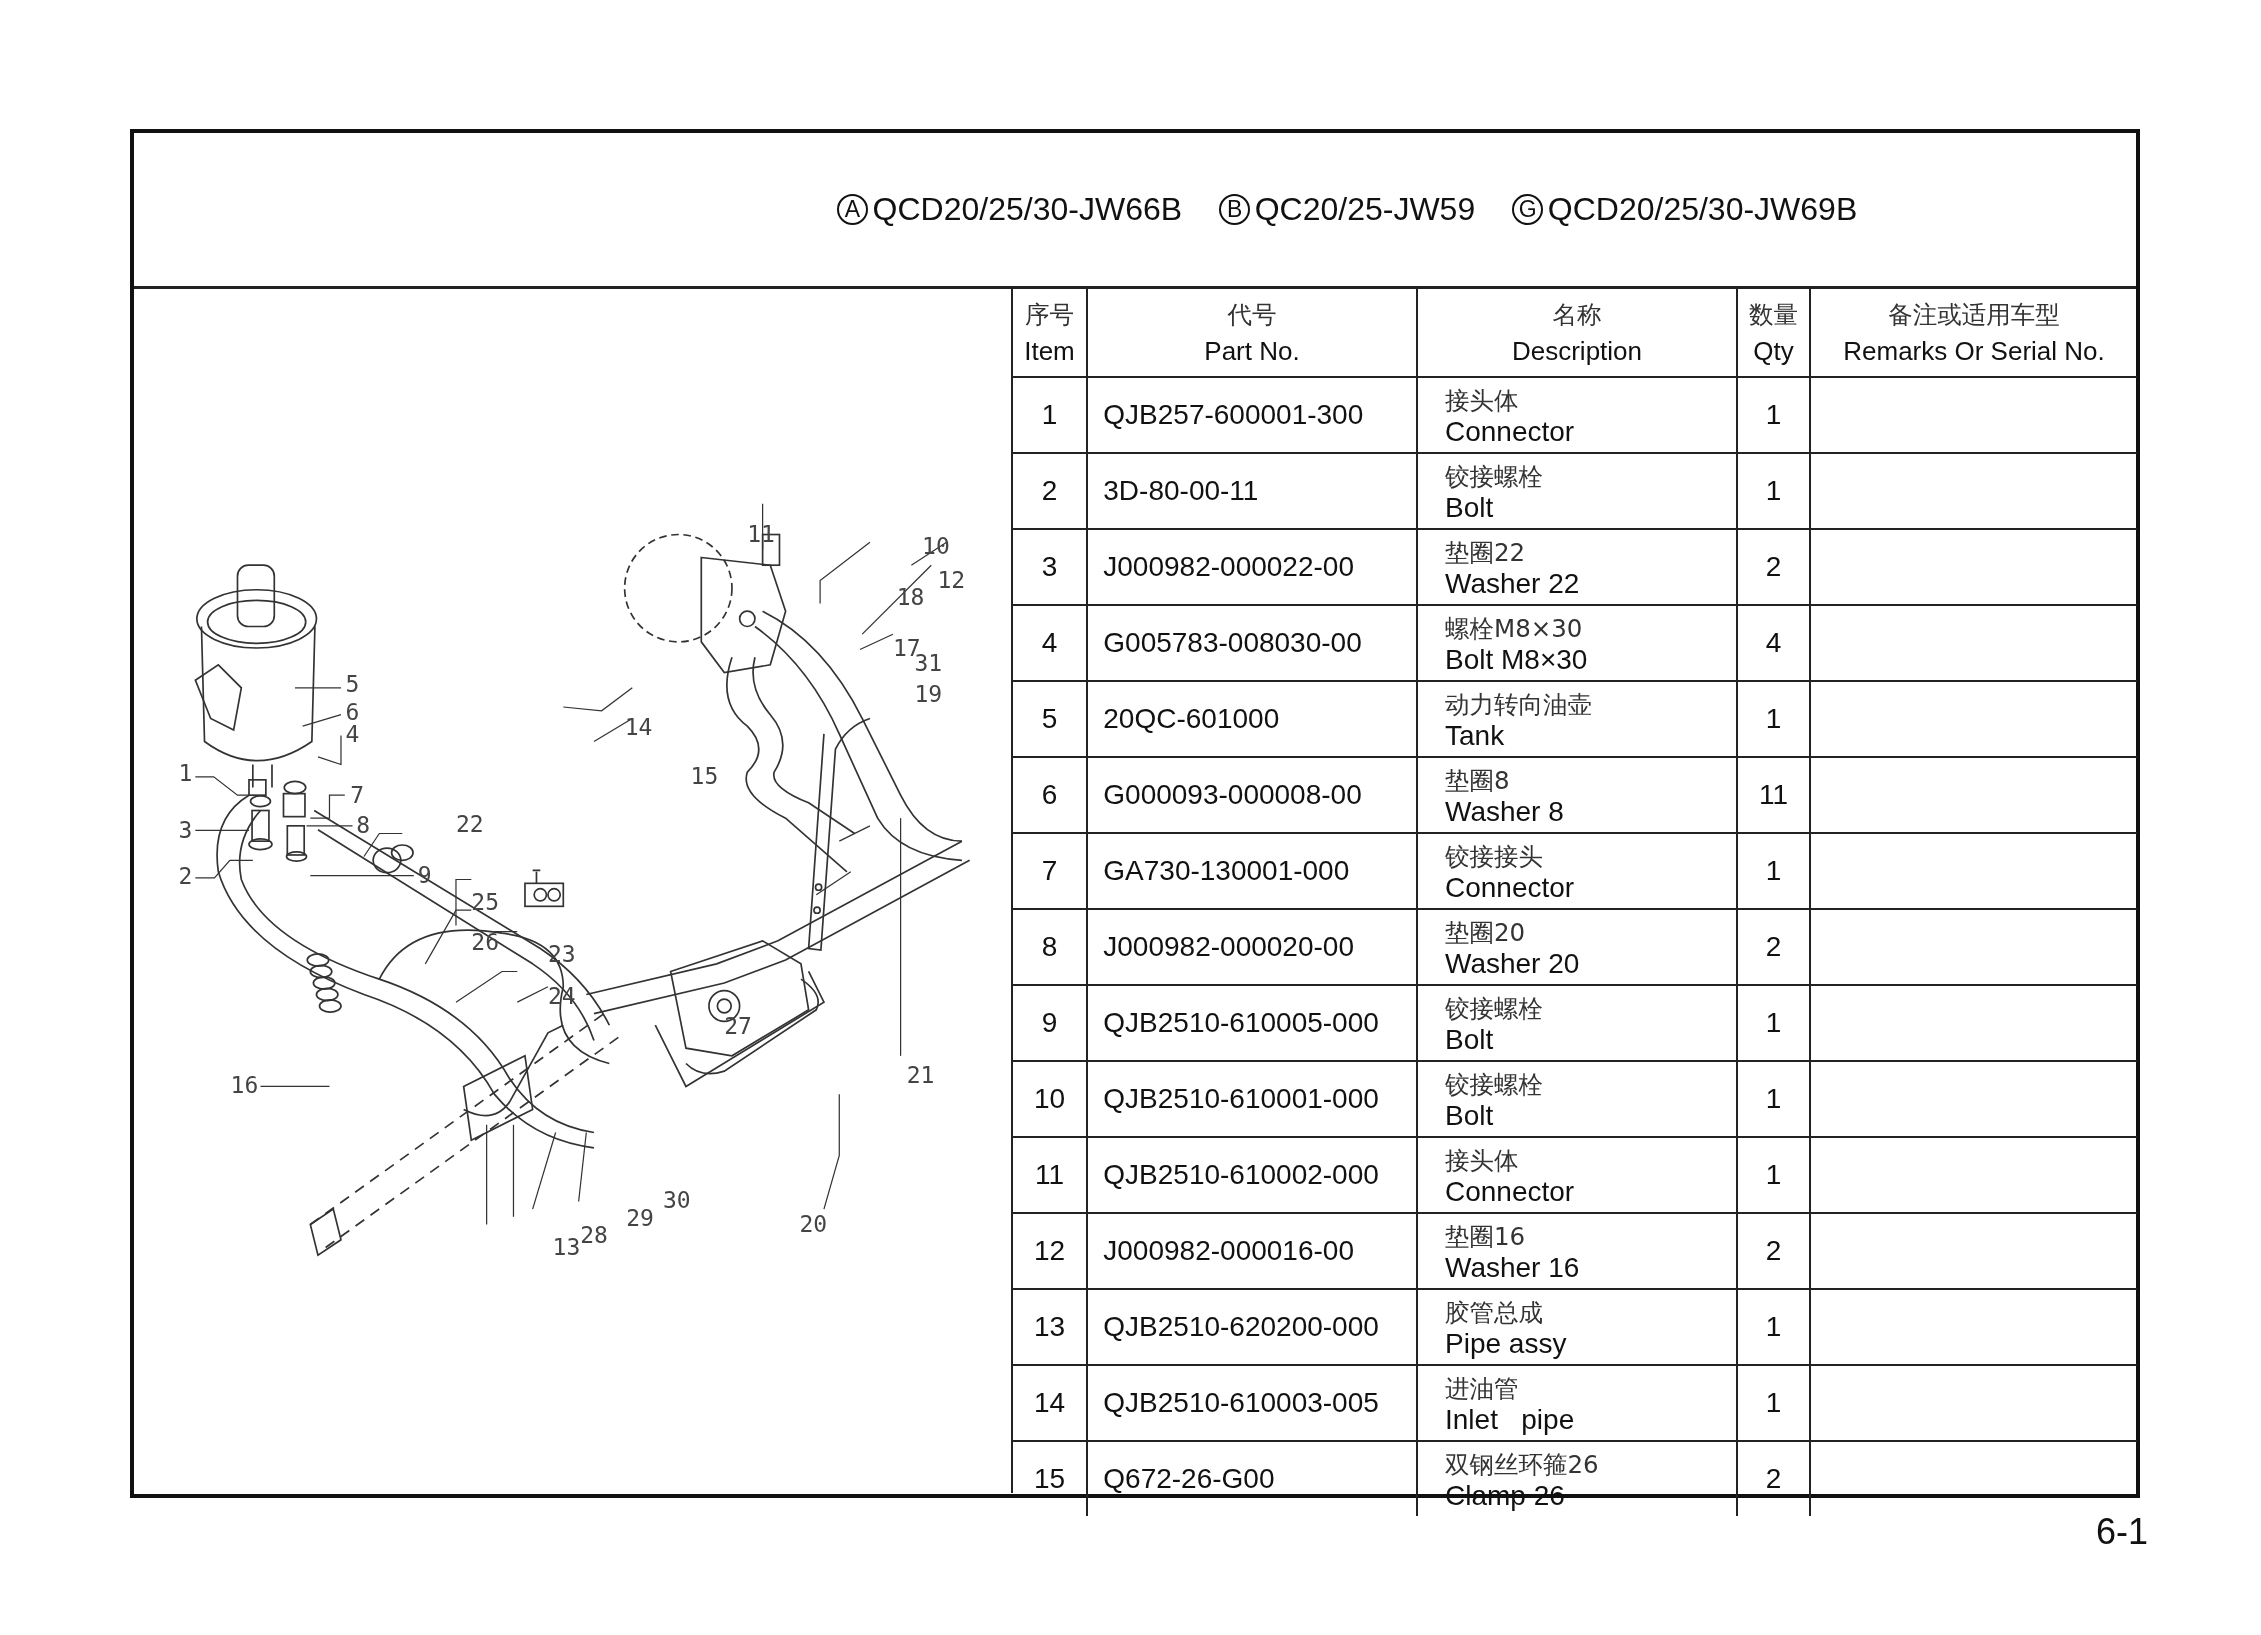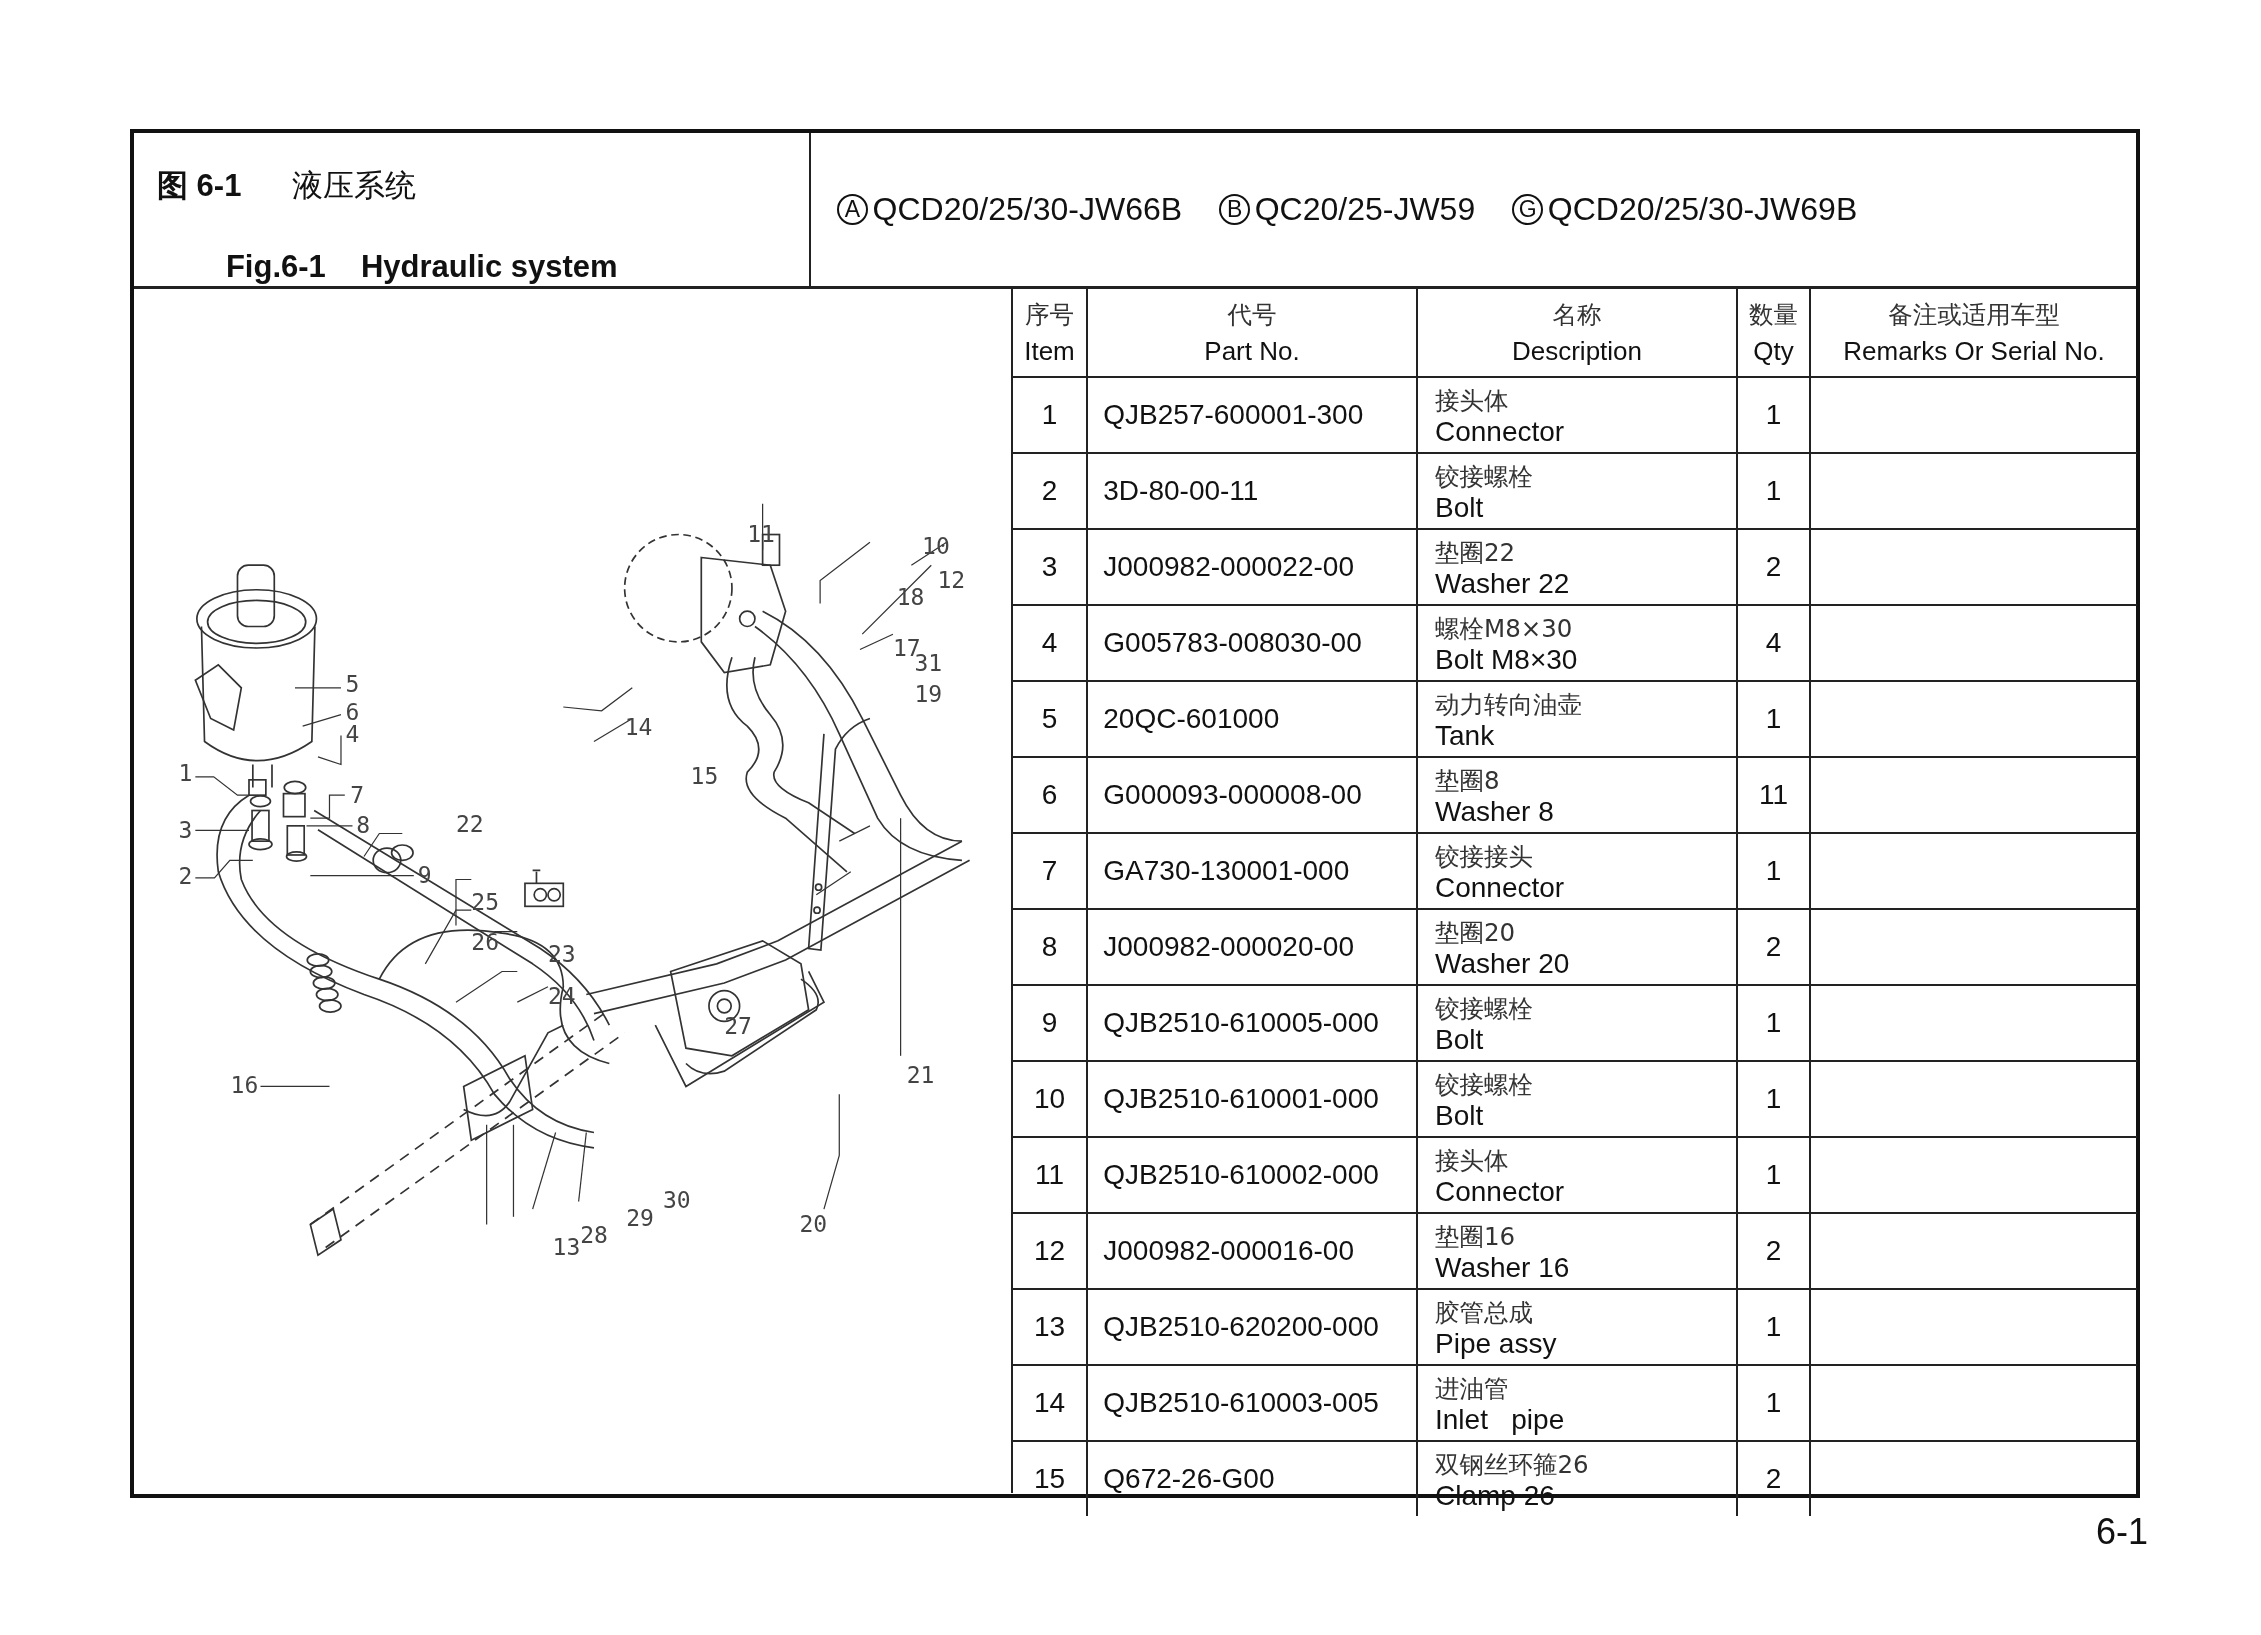--- a/index.html
+++ b/index.html
@@ -22,39 +22,31 @@
   .tbl { position:absolute; left:877px; top:156px; width:1124px; height:1204px; border-left:2.3px solid #222; }
   table { border-collapse:collapse; width:100%; height:100%; table-layout:fixed; }
   th, td { border:2.3px solid #222; font-weight:normal; padding:0; }
   tr > *:last-child { border-right:none; }
   tr:last-child td { border-bottom:none; }
   thead th { border-top:none; height:87px; font-size:26px; line-height:37px; text-align:center; }
   th .cn, td .cn { color:#333; font-family:"DejaVu Sans", sans-serif; font-size:24.5px; }
   td { font-size:28px; height:74px; }
   td.item { text-align:center; }
   td.part { padding-left:15.3px; }
-  td.desc { padding-left:17px; line-height:31px; }
+  td.desc { padding-left:27px; line-height:31px; }
   td.qty { text-align:center; }
   .page-no { position:absolute; left:2096px; top:1511px; font-size:36px; }
   svg text { font-family:"DejaVu Sans Mono", monospace; }
 </style>
 </head>
 <body>
 
 <div class="frame">
 
   <div class="hdr">
-    <div class="hdr-title">
-      <div class="t-line cn">
-        <span class="num">图 6-1</span><span>液压系统</span>
-      </div>
-      <div class="t-line en" style="white-space: pre;">
-        <span class="num">Fig.6-1</span><span>Hydraulic system</span>
-      </div>
-    </div>
     <div class="models">
       <div class="model">
         <span class="circ">A</span>
         <span>QCD20/25/30-JW66B</span>
       </div>
       <div class="model">
         <span class="circ">B</span>
         <span>QC20/25-JW59</span>
       </div>
       <div class="model">

